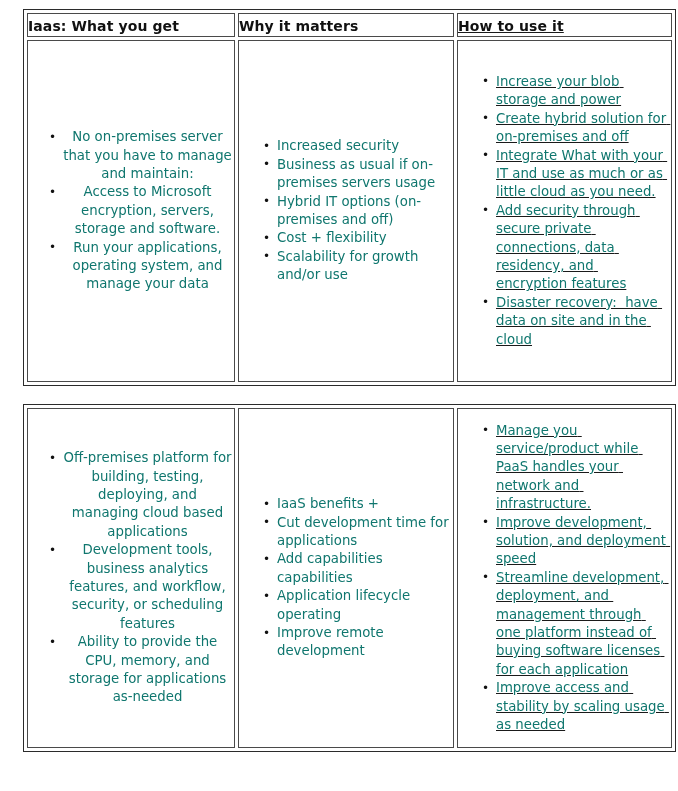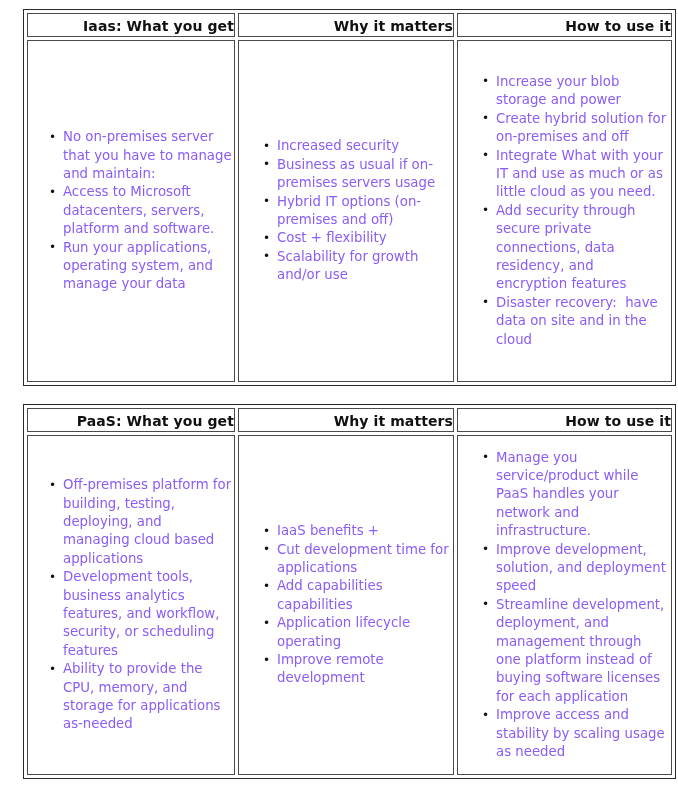--- a/index.html
+++ b/index.html
@@ -28,26 +28,26 @@
     table-layout: fixed;
     width: 643px;
     background: #ffffff;
   }
   table.grid td {
     border: 1px solid #4a4a4a;
     background: #ffffff;
     padding: 0;
     vertical-align: middle;
   }
-  td.col1 { width: 206px; }
+  td.col1 { width: 206px; text-align: center; }
   td.col2 { width: 214px; }
-  td.col3 { width: 213px; }
+  td.col3 { width: 213px; text-decoration: underline; }
 
   td.head {
-    text-align: right;
+    text-align: left;
     vertical-align: middle;
     height: 22px;
     padding: 2px 0 3px 0;
   }
   .head-label {
     font-weight: bold;
     font-size: 14px;
     line-height: 16px;
     letter-spacing: 0.1px;
     color: #111111;
@@ -60,21 +60,21 @@
     padding: 0 6px 0 34px;
     list-style: none;
   }
   ul.bullets li {
     position: relative;
     font-size: 13.3px;
     line-height: 18.4px;
     margin: 0 0 0 0;
     padding: 0 0 0 0;
     text-indent: 0;
-    color: #8b5cf6;
+    color: #0f766e;
     white-space: pre-wrap;
   }
   ul.bullets li::before {
     content: "\2022";
     position: absolute;
     left: -14px;
     top: -0.5px;
     font-size: 12px;
     line-height: 18.4px;
     color: #111111;
@@ -106,21 +106,21 @@
           <span class="head-label">Why it matters</span>
         </td>
         <td class="col3 head">
           <span class="head-label">How to use it</span>
         </td>
       </tr>
       <tr>
         <td class="col1 body t1-col1">
           <ul class="bullets">
             <li>No on-premises server that you have to manage and maintain:</li>
-            <li>Access to Microsoft datacenters, servers, platform and software.</li>
+            <li>Access to Microsoft encryption, servers, storage and software.</li>
             <li>Run your applications, operating system, and manage your data</li>
           </ul>
         </td>
         <td class="col2 body t1-col2">
           <ul class="bullets">
             <li>Increased security</li>
             <li>Business as usual if on-premises servers usage</li>
             <li>Hybrid IT options (on-premises and off)</li>
             <li>Cost + flexibility</li>
             <li>Scalability for growth and/or use</li>
@@ -136,31 +136,20 @@
           </ul>
         </td>
       </tr>
     </tbody>
   </table>
 
   <div class="spacer"></div>
 
   <table class="grid t2">
     <tbody>
-      <tr>
-        <td class="col1 head">
-          <span class="head-label">PaaS: What you get</span>
-        </td>
-        <td class="col2 head">
-          <span class="head-label">Why it matters</span>
-        </td>
-        <td class="col3 head">
-          <span class="head-label">How to use it</span>
-        </td>
-      </tr>
       <tr>
         <td class="col1 body t2-col1">
           <ul class="bullets">
             <li>Off-premises platform for building, testing, deploying, and managing cloud based applications</li>
             <li>Development tools, business analytics features, and workflow, security, or scheduling features</li>
             <li>Ability to provide the CPU, memory, and storage for applications as-needed</li>
           </ul>
         </td>
         <td class="col2 body t2-col2">
           <ul class="bullets">

